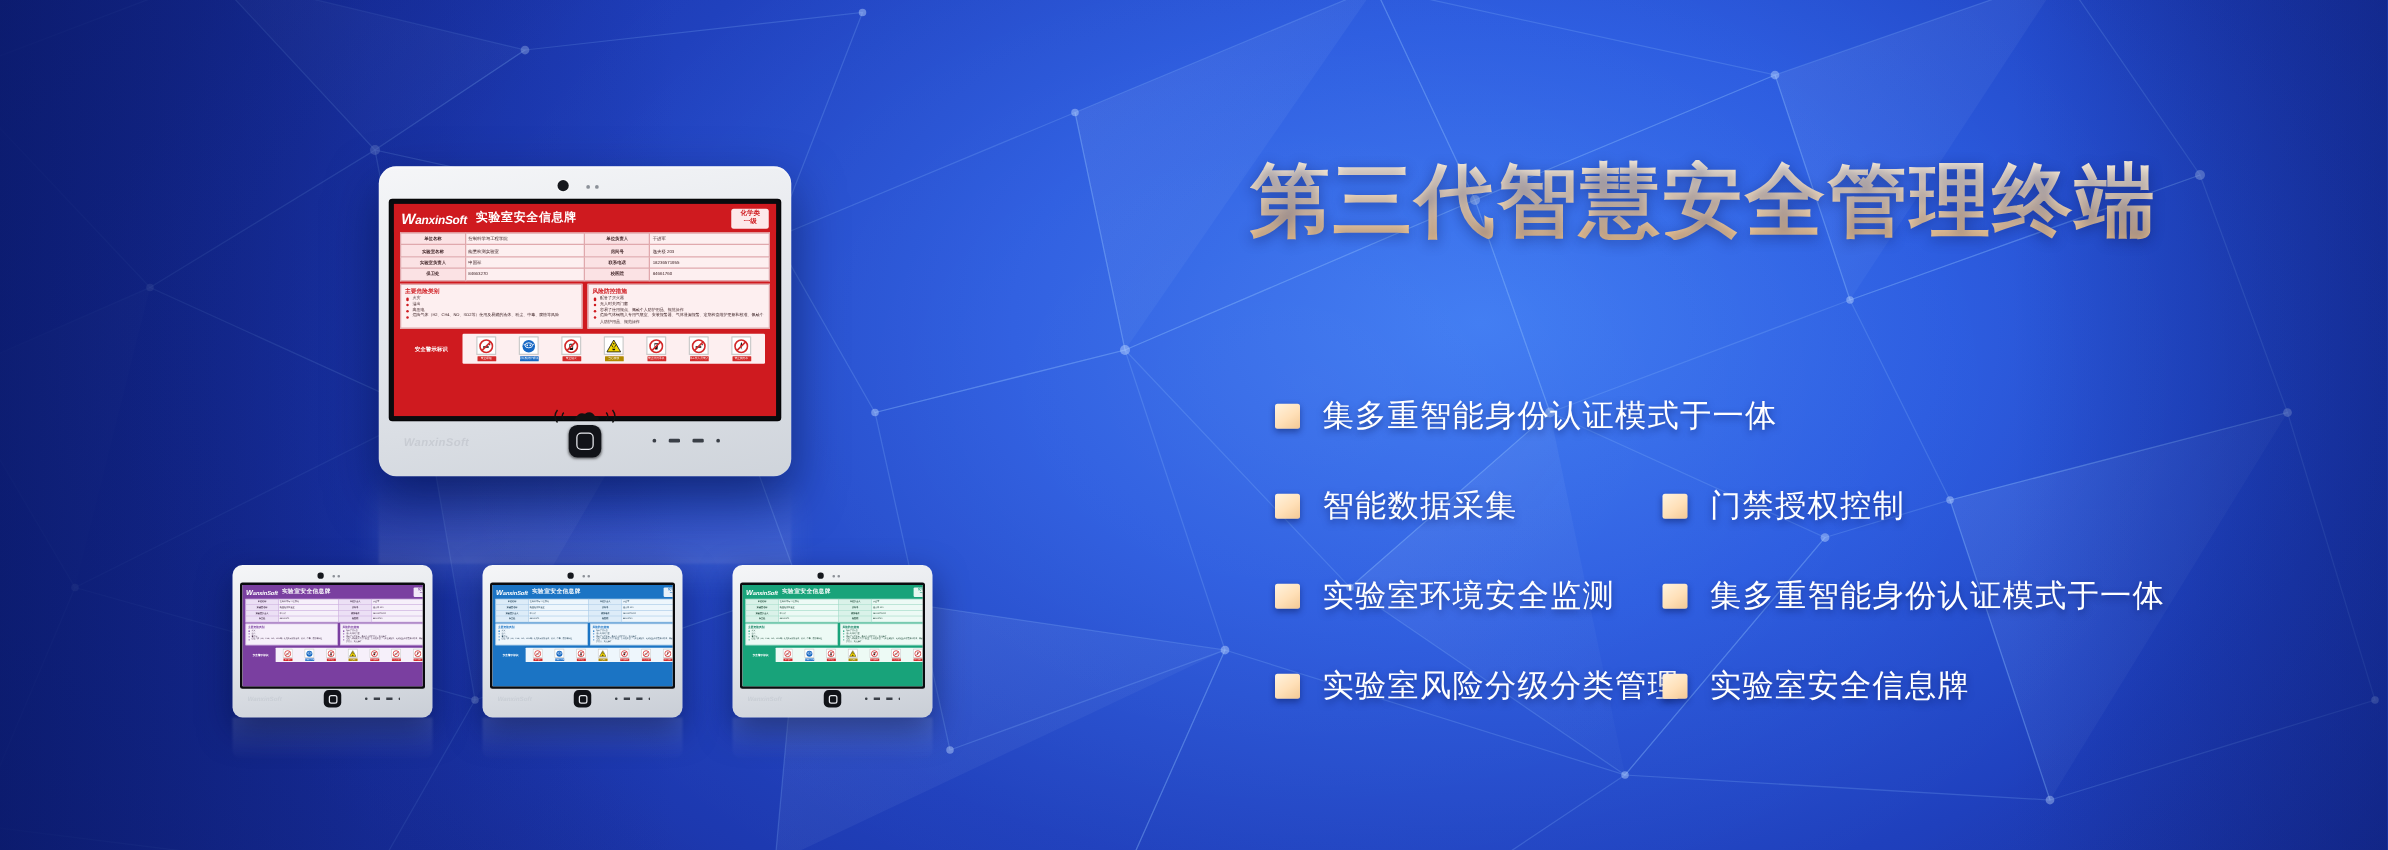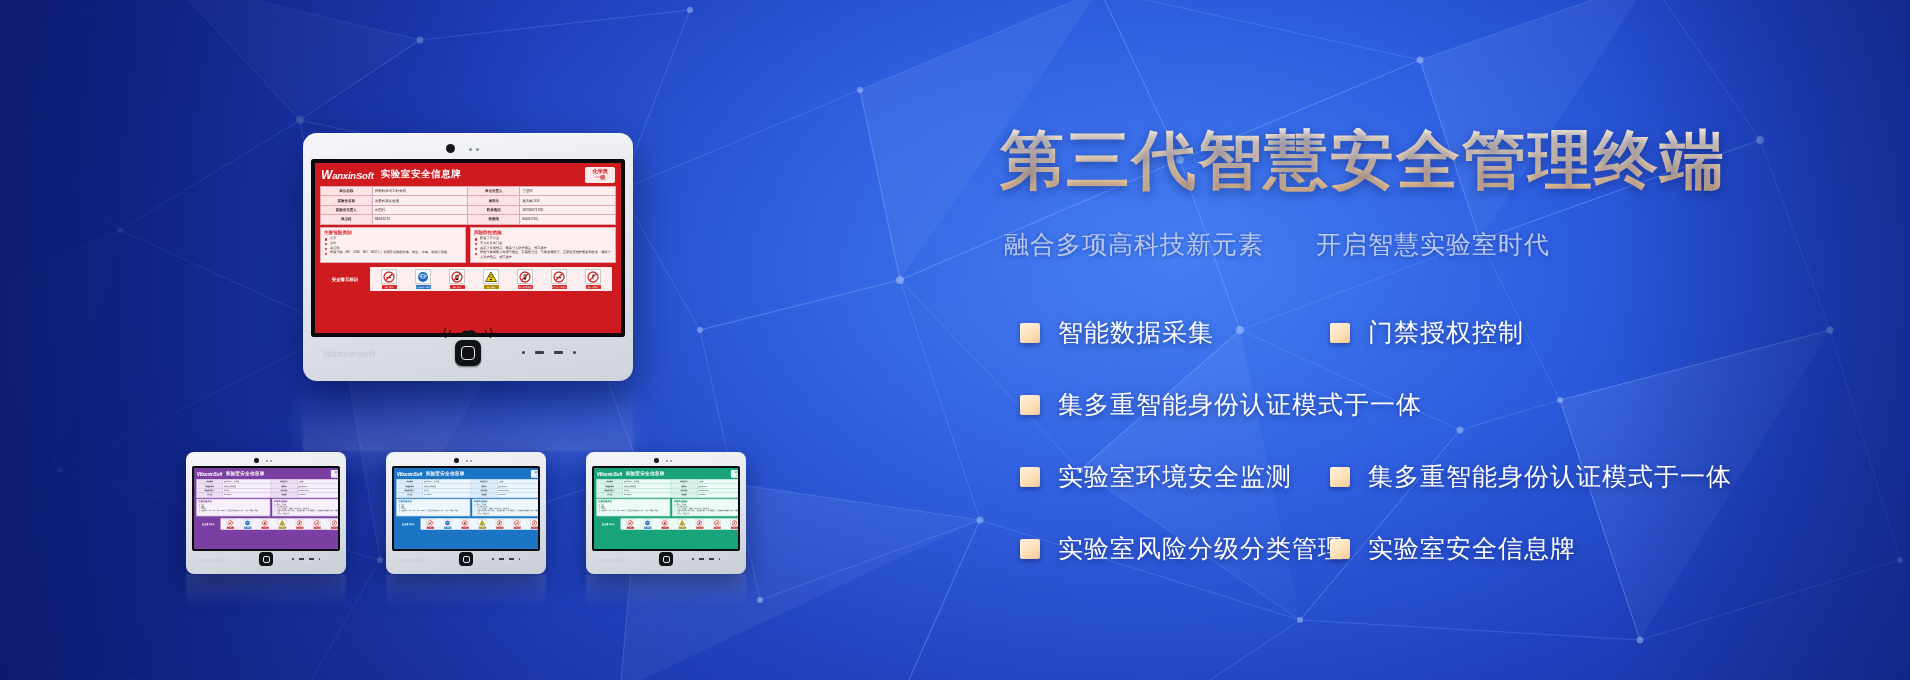--- a/index.html
+++ b/index.html
@@ -986,36 +986,35 @@
             <span class="bar"></span>
             <span class="bar"></span>
             <span class="d"></span>
           </div>
         </div>
       </div>
     </div>
 
   <div class="right">
     <div class="title">第三代智慧安全管理终端</div>
-    <div class="subtitle">融合多项高科技新元素　　开启智慧实验室时代</div>
     <div class="features" id="features">
         <div class="frow">
           <div class="fitem c1">
             <span class="bullet"></span>
+            <span class="ftext">集多重智能身份认证模式于一体</span>
+          </div>
+        </div>
+        <div class="frow">
+          <div class="fitem c1">
+            <span class="bullet"></span>
             <span class="ftext">智能数据采集</span>
           </div>
           <div class="fitem c2">
             <span class="bullet"></span>
             <span class="ftext">门禁授权控制</span>
-          </div>
-        </div>
-        <div class="frow">
-          <div class="fitem c1">
-            <span class="bullet"></span>
-            <span class="ftext">集多重智能身份认证模式于一体</span>
           </div>
         </div>
         <div class="frow">
           <div class="fitem c1">
             <span class="bullet"></span>
             <span class="ftext">实验室环境安全监测</span>
           </div>
           <div class="fitem c2">
             <span class="bullet"></span>
             <span class="ftext">集多重智能身份认证模式于一体</span>

